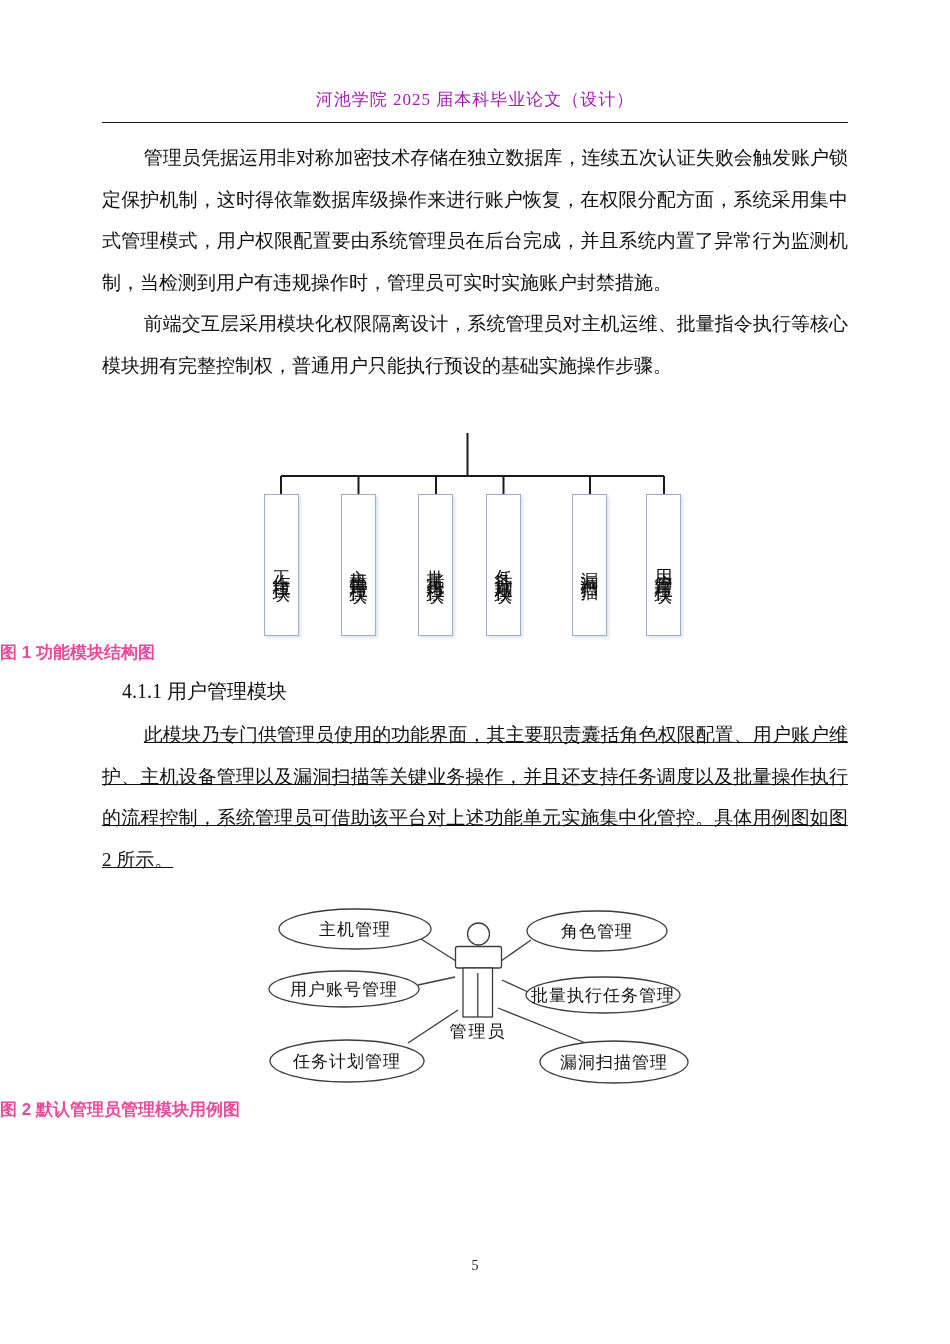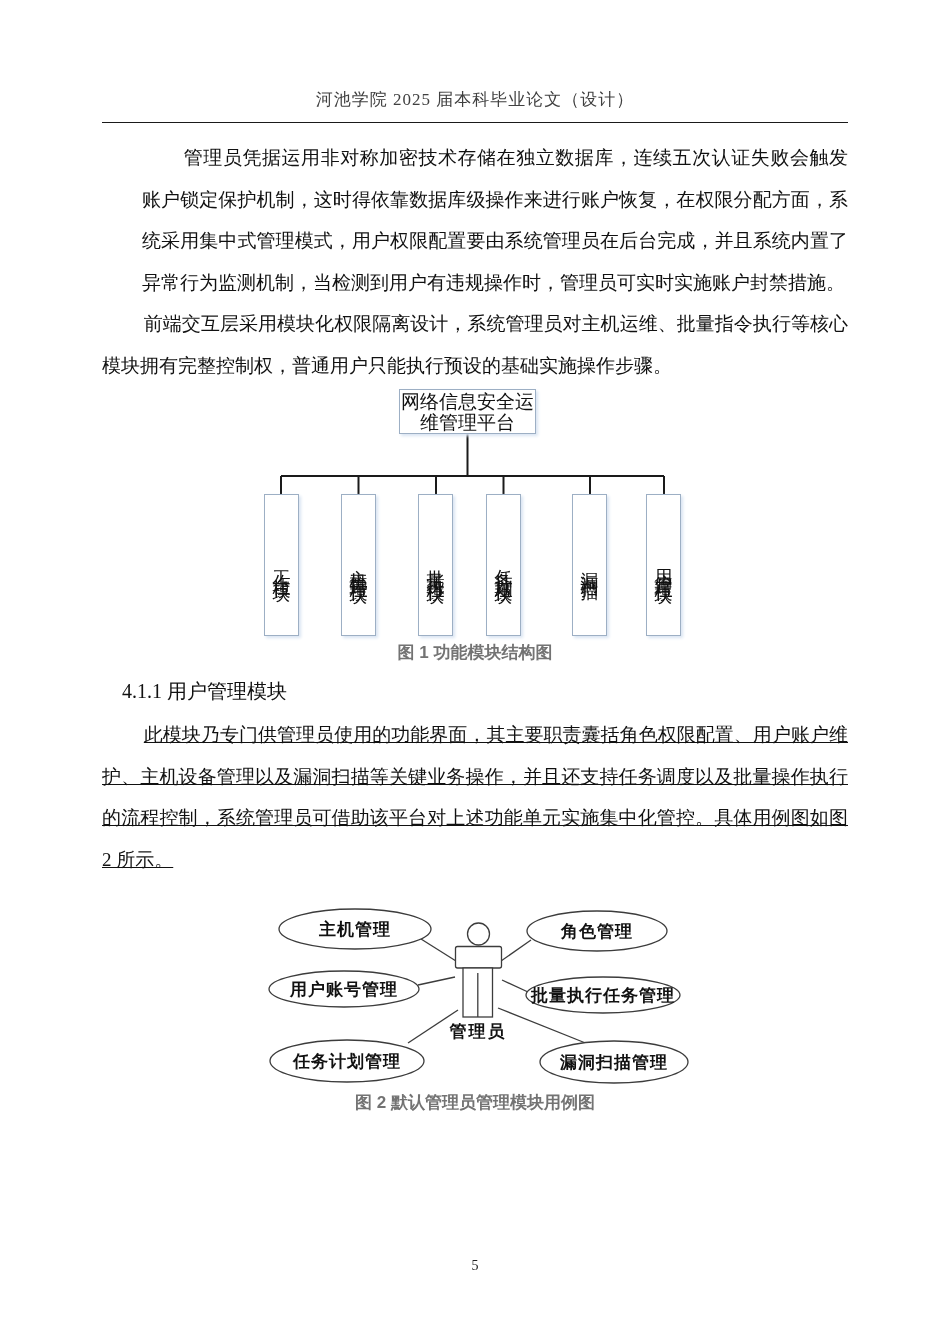--- a/index.html
+++ b/index.html
@@ -4,62 +4,62 @@
 <style>
   * { margin:0; padding:0; box-sizing:border-box; }
   html,body { background:#fff; }
   .page {
     position:relative; width:950px; height:1344px; margin:0 auto;
     background:#ffffff; overflow:hidden; color:#1a1a1a;
     font-family:"Liberation Serif","DejaVu Serif",serif;
   }
   .header-text {
     margin-top:88px; text-align:center; font-size:17px; line-height:24px;
-    letter-spacing:1px; color:#404040;
+    letter-spacing:1px; color:#a21caf;
   }
   .header-rule {
     margin:10px 102px 0 102px; height:0;
     border-top:1.5px solid #1a1a1a;
   }
   .content { padding:0 102px; }
   p.body-text {
     font-size:19px; line-height:41.5px; text-align:justify;
     text-indent:2.2em; color:#111;
   }
-  .p1 { margin-top:14px;margin-left:40px; }
+  .p1 { margin-top:14px; }
   
   .figure1 { position:relative; width:950px; height:250px; margin-top:0; }
   .figure1 svg { position:absolute; left:0; top:0; }
   .f1-root {
     position:absolute; left:399px; top:3px; width:137px; height:45px;
     background:#fff; border:1px solid #9dafc4; box-shadow:2px 2px 3px #d9e4f2;
     display:flex; flex-direction:column; align-items:center; justify-content:center;
     font-size:19px; line-height:21px; color:#111; text-align:center;
   }
   .f1-box {
     position:absolute; top:108px; width:35px; height:142px;
     background:#fff; border:1px solid #9dafc4; box-shadow:2px 2px 3px #d9e4f2;
     display:flex; align-items:center; justify-content:center;
   }
   .f1-box span {
     writing-mode:vertical-rl; text-orientation:upright;
     font-size:18px; letter-spacing:3.5px; color:#111;
   }
   .fig-caption {
-    margin-top:6px; text-align:center;
+    margin-top:6px; 
     font-family:"Liberation Sans","DejaVu Sans",sans-serif;
-    font-weight:bold; font-size:17px; line-height:22px; color:#737373;
+    font-weight:bold; font-size:17px; line-height:22px; color:#ec4899;
   }
   .section-heading {
     margin-top:14px; font-size:20px; line-height:26px; color:#111;
     padding:0 102px; font-weight:normal;margin-left:20px;
   }
   .p4 { margin-top:10px;text-decoration:underline; }
   
-  .figure2 { position:relative; width:950px; height:200px; margin-top:10px;font-weight:bold; }
+  .figure2 { position:relative; width:950px; height:200px; margin-top:10px; }
   .figure2 svg { display:block; }
   .uc-label {
     font-family:"Liberation Serif","DejaVu Serif",serif;
     font-size:17px; fill:#111; letter-spacing:1px;
   }
   .actor-label {
     font-family:"Liberation Serif","DejaVu Serif",serif;
     font-size:17px; fill:#111; letter-spacing:2px;
   }
   .page-number {
@@ -86,24 +86,20 @@
         <line x1="467.5" y1="497" x2="467.5" y2="540"></line>
         <line x1="281" y1="540" x2="664" y2="540"></line>
         <line x1="281" y1="540" x2="281" y2="559"></line>
         <line x1="358.5" y1="540" x2="358.5" y2="559"></line>
         <line x1="436" y1="540" x2="436" y2="559"></line>
         <line x1="503.5" y1="540" x2="503.5" y2="559"></line>
         <line x1="590" y1="540" x2="590" y2="559"></line>
         <line x1="664" y1="540" x2="664" y2="559"></line>
       </g>
     </svg>
-    <div class="f1-root">
-      <span>网络信息安全运</span>
-      <span>维管理平台</span>
-    </div>
     <div class="f1-box" style="left:264px">
       <span>工作台模块</span>
     </div>
     <div class="f1-box" style="left:341px">
       <span>主机管理模块</span>
     </div>
     <div class="f1-box" style="left:418px">
       <span>批量执行模块</span>
     </div>
     <div class="f1-box" style="left:486px">
@@ -152,17 +148,17 @@
         <text class="uc-label" x="355" y="1005">主机管理</text>
         <text class="uc-label" x="597" y="1007">角色管理</text>
         <text class="uc-label" x="344" y="1065">用户账号管理</text>
         <text class="uc-label" x="603" y="1071">批量执行任务管理</text>
         <text class="uc-label" x="347" y="1137">任务计划管理</text>
         <text class="uc-label" x="614" y="1138">漏洞扫描管理</text>
         <text class="actor-label" x="478" y="1107">管理员</text>
       </g>
     </svg>
   </div>
-  <div class="fig-caption" style="margin-top:2px">图 2 默认管理员管理模块用例图</div>
+  <div class="fig-caption" style="margin-top:9px">图 2 默认管理员管理模块用例图</div>
 
   <div class="page-number">5</div>
 
 </div>
 
 </body></html>

